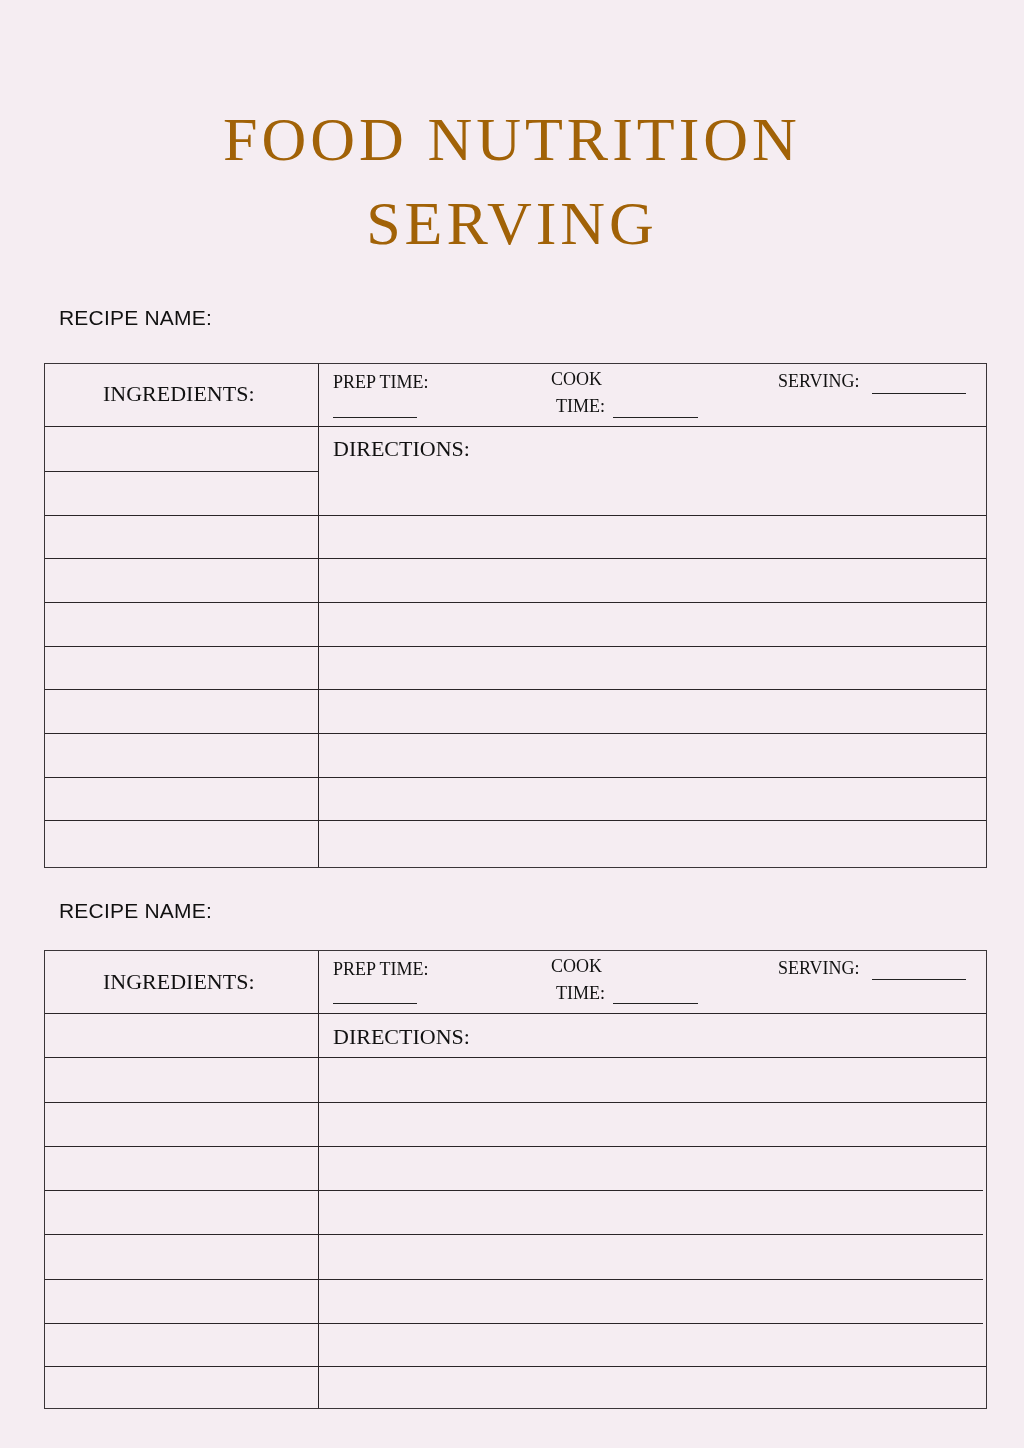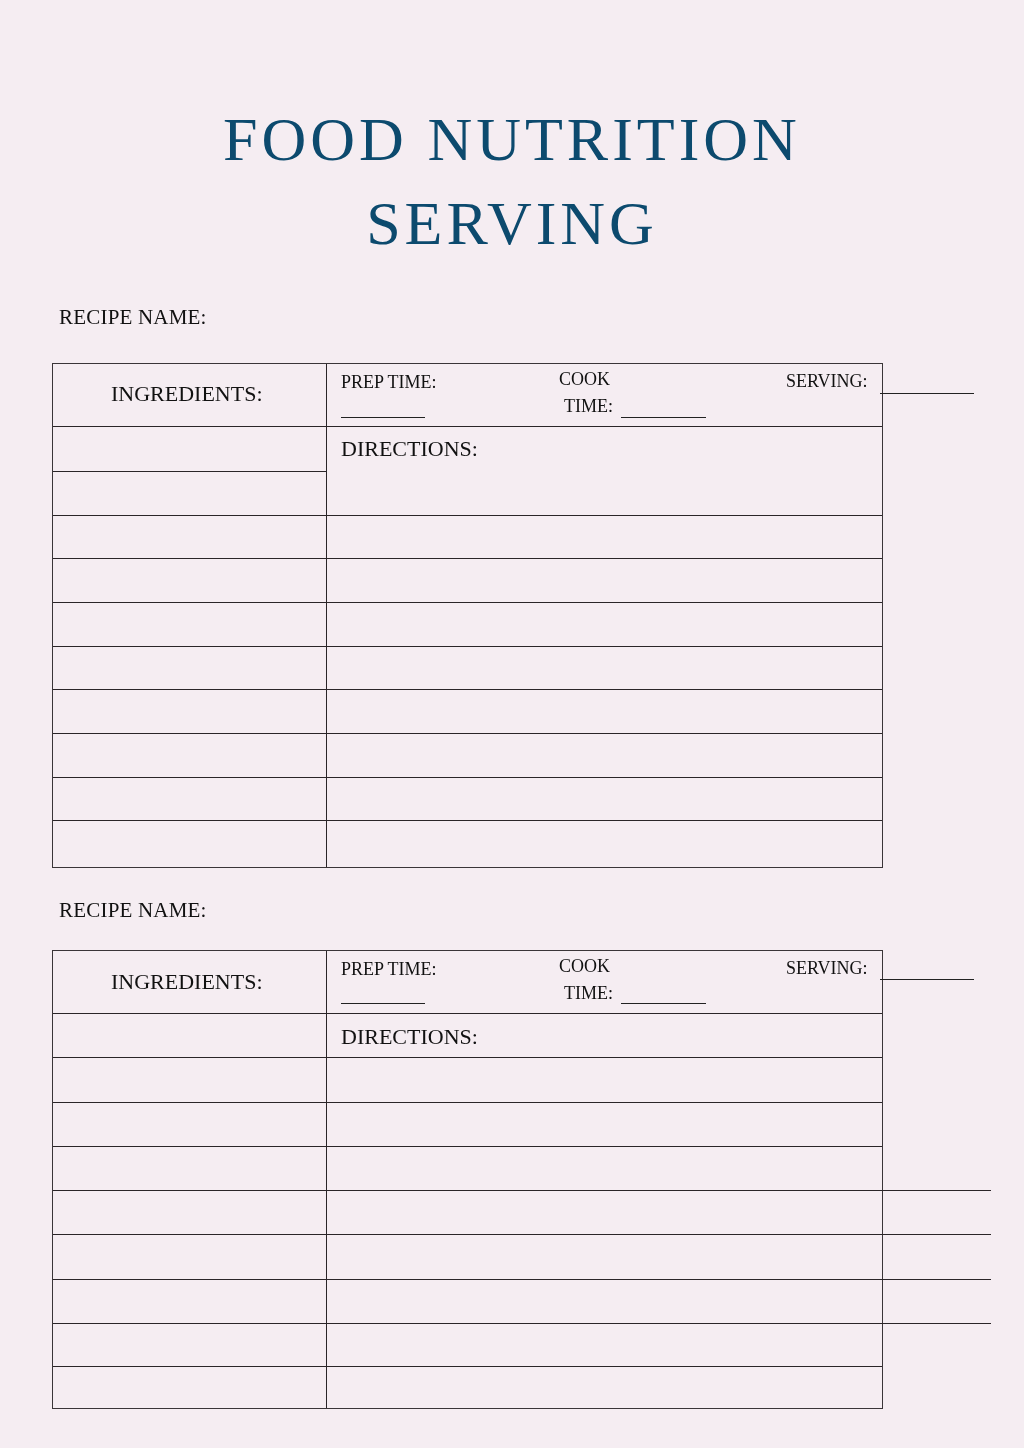--- a/index.html
+++ b/index.html
@@ -13,39 +13,39 @@
       font-family: "DejaVu Serif", "Liberation Serif", serif;
       color: #111111;
     }
     .title {
       position: absolute;
       left: 0; width: 1024px;
       text-align: center;
       font-family: "Liberation Serif", "DejaVu Serif", serif;
       font-size: 62px;
       letter-spacing: 4px;
-      color: #0c4a6e;
+      color: #a16207;
       line-height: 1;
     }
     .title.l1 { top: 108px; }
     .title.l2 { top: 192px; }
 
     .recipe-name {
       position: absolute;
       left: 59px;
-      font-family: Liberation Serif, serif;
+      font-family: Liberation Sans, sans-serif;
       font-size: 21px;
       letter-spacing: 0.2px;
       line-height: 1;
     }
 
     .card {
       position: absolute;
-      left: 52px;
-      width: 831px;
+      left: 44px;
+      width: 943px;
       border: 1.5px solid #3a3538;
     }
     .card .divider-v {
       position: absolute;
       left: 273px;
       top: 0; bottom: 0;
       width: 0;
       border-left: 1.5px solid #2a2528;
     }
     .hline {

